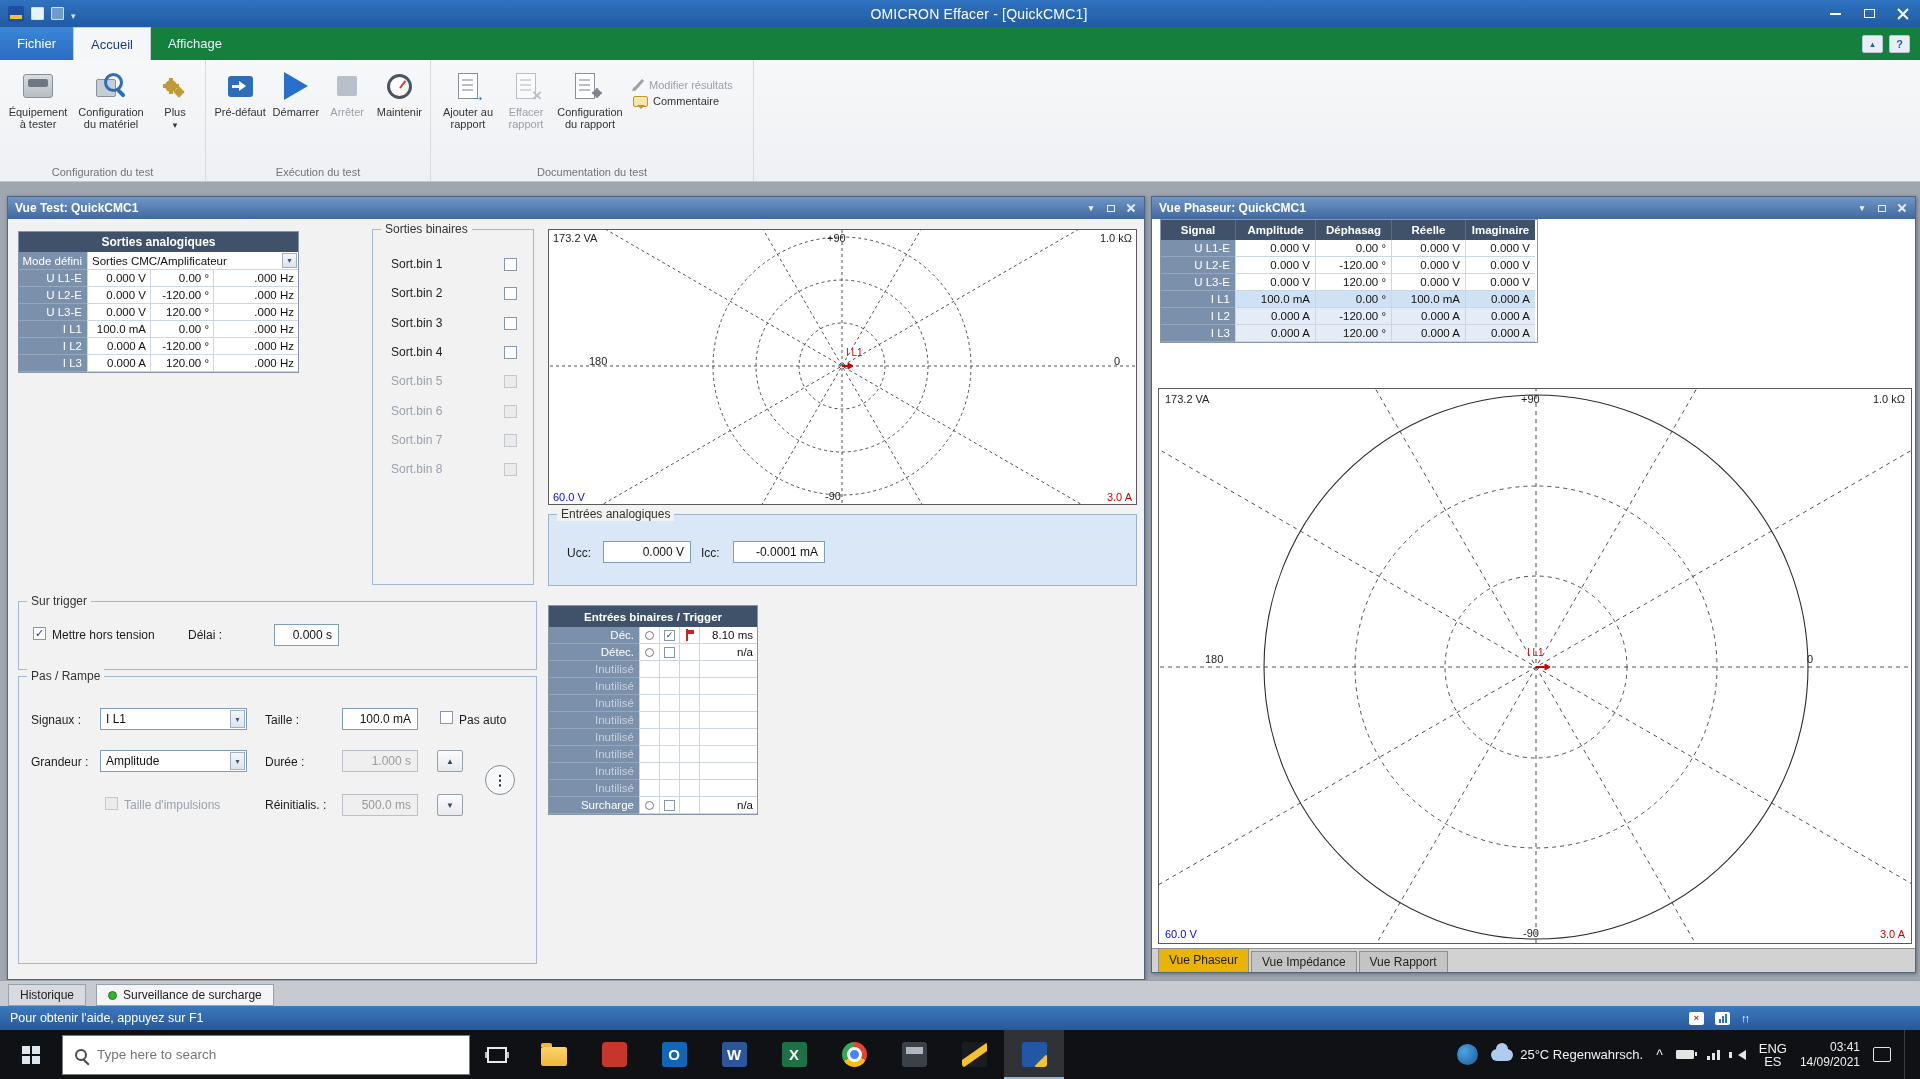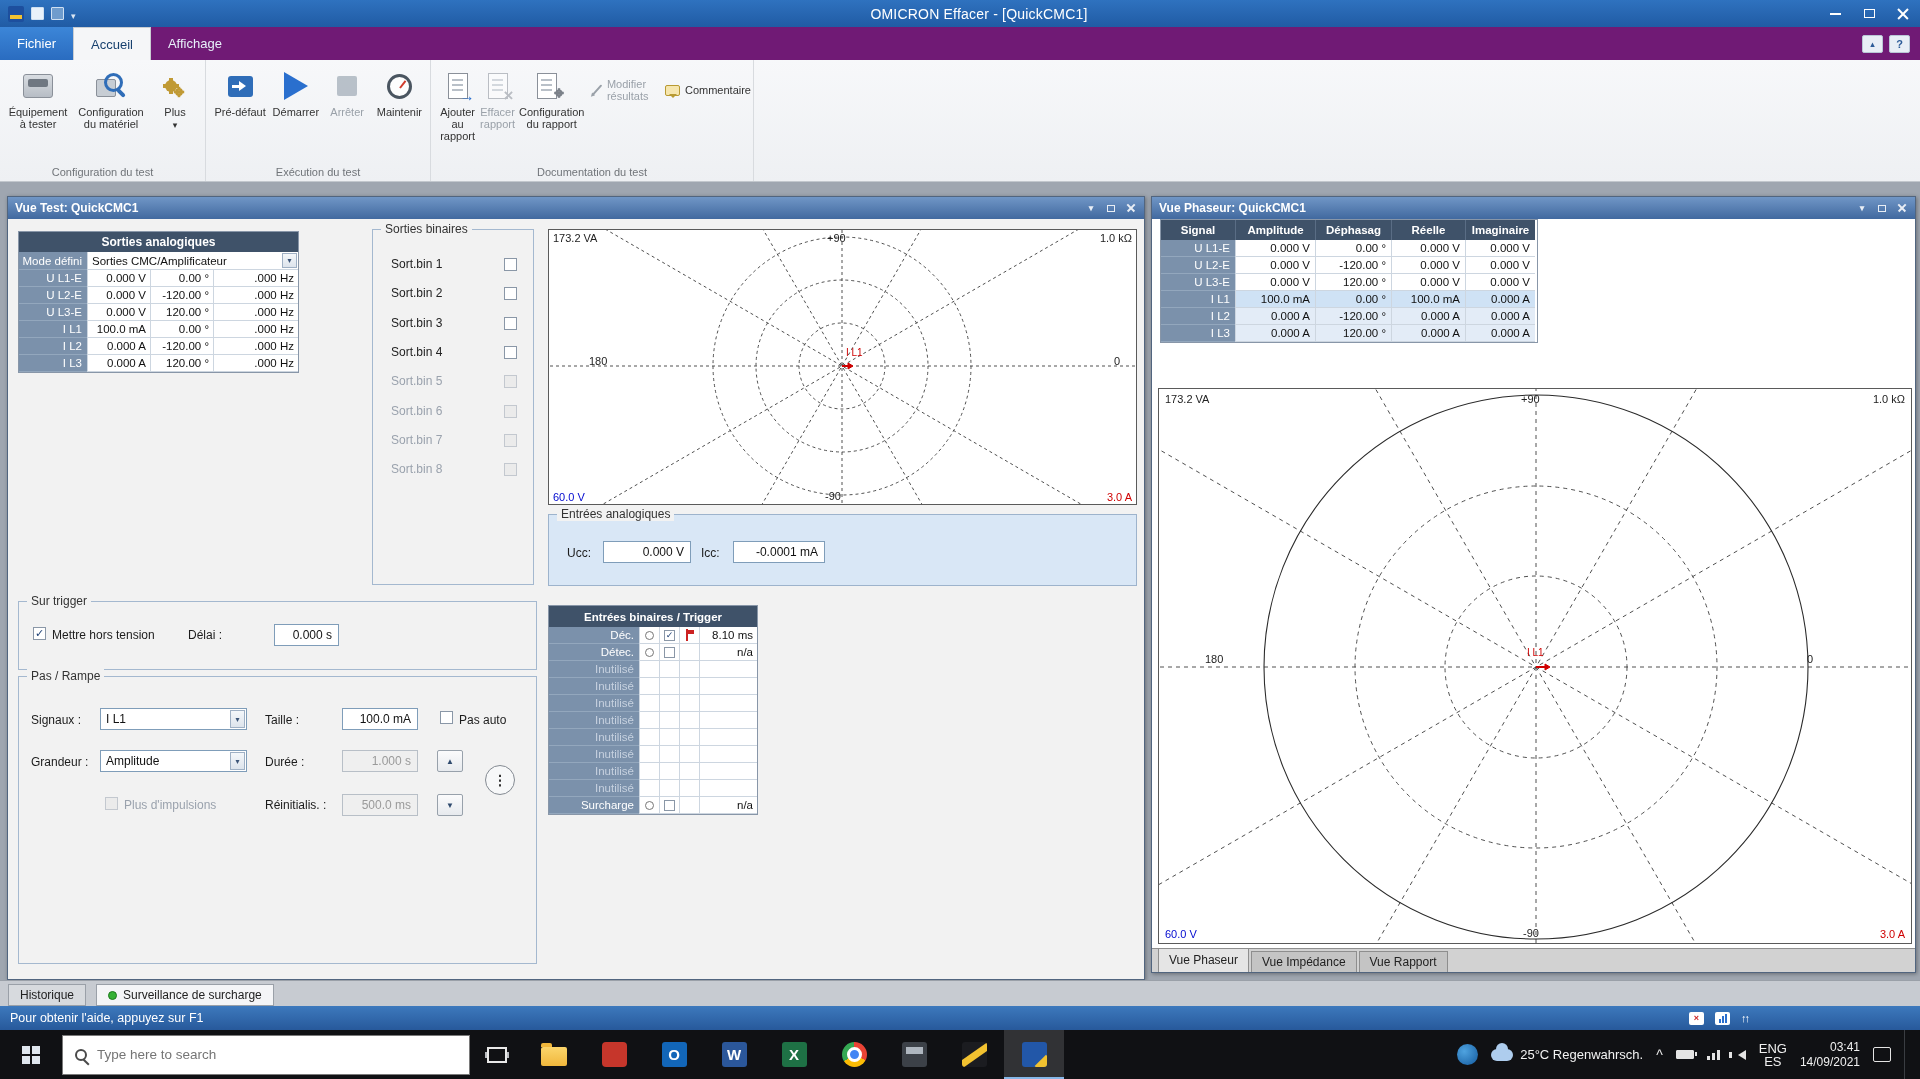--- a/index.html
+++ b/index.html
@@ -17,39 +17,39 @@
 .tb-title{flex:1;text-align:center;font-size:14px;letter-spacing:.2px}
 .wc{display:flex;height:100%}
 .wc-btn{width:34px;height:100%;display:flex;align-items:center;justify-content:center}
 .g-min{width:11px;height:2px;background:#fff}
 .g-max{width:11px;height:9px;border:1.5px solid #fff}
 .g-close{position:relative;width:12px;height:12px}
 .g-close::before,.g-close::after{content:"";position:absolute;left:-1px;top:5px;width:14px;height:1.8px;background:#fff}
 .g-close::before{transform:rotate(45deg)}.g-close::after{transform:rotate(-45deg)}
 
 
-.rtabs{position:absolute;top:27px;left:0;width:100%;height:33px;background:#701a75;display:flex;align-items:stretch}
+.rtabs{position:absolute;top:27px;left:0;width:100%;height:33px;background:#15803d;display:flex;align-items:stretch}
 .rtab{padding:0 17px;font-size:13px;color:#e8f0fa;display:flex;align-items:center}
 .rtab.file{background:linear-gradient(#3c86d8,#2a6cc0);color:#fff}
 .rtab.active{background:#f5f6f8;color:#17406e;border:1px solid #c9cdd2;border-bottom:none}
 .rtabs-right{margin-left:auto;display:flex;align-items:center;gap:6px;padding-right:10px}
 .rtab-btn{width:21px;height:18px;background:#e8eef6;border:1px solid #b9c6d6;border-radius:2px;color:#2c5b98;font-size:11px;display:flex;align-items:center;justify-content:center}
 .rtab-btn.pin::after{content:"▴";font-size:9px}
 .rtab-btn.help::after{content:"?";font-weight:bold}
 
 
 .ribbon{position:absolute;top:60px;left:0;width:100%;height:122px;background:linear-gradient(#f7f8fa,#eef0f3);border-bottom:1px solid #c2c7cd}
 .rgroup{position:absolute;top:0;height:100%;border-right:1px solid #d8dbdf}
 .glabel{position:absolute;bottom:3px;left:0;right:0;text-align:center;font-size:11px;color:#707479}
 .gbody{display:flex;align-items:flex-start;padding:6px 2px 0 6px}
 .rbtn{display:flex;flex-direction:column;align-items:center;text-align:center;font-size:11px;color:#333;padding:3px 2px;border-radius:3px}
 .rbtn .ric{height:34px;display:flex;align-items:center;justify-content:center;margin-bottom:3px}
 .rlbl{line-height:12px}
 .rbtn.disabled,.rsmall.disabled{color:#9aa1a9}
-.rcol{display:flex;flex-direction:row;gap:15px;margin-top:12px;margin-left:6px}
+.rcol{display:flex;flex-direction:column;gap:3px;margin-top:12px;margin-left:6px}
 .rsmall{display:flex;align-items:center;gap:5px;font-size:11px;color:#333}
 
 .ic-equipment{width:30px;height:24px;background:linear-gradient(#d9dde2,#b7bdc5);border:1px solid #8a9099;border-radius:3px;position:relative}
 .ic-equipment::after{content:"";position:absolute;left:4px;top:4px;right:4px;height:8px;background:#6f7781;border-radius:2px}
 .mag2{position:relative;width:32px;height:30px}
 .mag2::before{content:"";position:absolute;left:1px;top:8px;width:18px;height:16px;background:#c7cdd4;border:1px solid #8a9099;border-radius:2px}
 .mag2::after{content:"";position:absolute;right:4px;top:2px;width:13px;height:13px;border:3.5px solid #2f6db8;border-radius:50%}
 .mag2 i{position:absolute;right:1px;top:20px;width:10px;height:4px;background:#2f6db8;transform:rotate(45deg);border-radius:2px}
 .gear{position:relative;width:16px;height:16px;display:inline-block}
 .gear::before{content:"";position:absolute;left:6px;top:0;width:4px;height:16px;background:#c09a35}
@@ -163,21 +163,21 @@
 .w0{width:74px}.w1{width:80px}.w2{width:76px}.w3{width:74px}.w4{width:70px}
 .vpr{display:flex;height:17px;font-size:11.5px}
 .vp-sig{width:74px;background:#7b91ab;color:#fff;text-align:right;padding-right:5px;line-height:17px;border-bottom:1px solid #93a7bd}
 .vp-cell{text-align:right;padding-right:5px;line-height:16px;border-left:1px solid #cdd6e0;border-bottom:1px solid #cdd6e0;background:#fff;color:#111}
 .vpr.sel .vp-cell{background:#cfe2f5}
 .vpr.ilite .vp-cell{background:#e3ecf7}
 
 
 .vp-tabs{position:absolute;left:0;right:0;bottom:0;height:24px;background:#d2d2d2;border-top:1px solid #8e8e8e;display:flex;align-items:flex-end;padding-left:6px;gap:2px}
 .vtab{padding:0 10px;height:21px;line-height:20px;font-size:12px;color:#222;border:1px solid #8e8e8e;border-bottom:none;background:#c4c4c4}
-.vtab.active{background:#e5e5e5;height:24px;line-height:22px}
+.vtab.active{background:#eab308;height:24px;line-height:22px}
 .bstrip{position:absolute;left:0;top:980px;width:1920px;height:26px;background:#c7cbd1;border-top:1px solid #9aa0a8}
 .btab{position:absolute;top:3px;height:22px;display:flex;align-items:center;gap:6px;padding:0 11px;font-size:12px;color:#222;background:#d7dade;border:1px solid #9aa0a8}
 .btab.lit{background:#f4f5f7}
 .dot{width:9px;height:9px;border-radius:50%;background:#35b135;border:1px solid #1d7a1d}
 .sbar{position:absolute;left:0;top:1006px;width:1920px;height:24px;background:linear-gradient(#3d79bd,#27599b);display:flex;align-items:center;color:#fff;font-size:12.5px;padding-left:10px}
 .sbar-right{position:absolute;right:172px;top:0;height:24px;display:flex;align-items:center;gap:11px}
 .si-box{width:15px;height:13px;background:#fff;border-radius:2px;display:flex;align-items:center;justify-content:center;font-size:9px;color:#c22;font-weight:bold}
 .si-chart{width:15px;height:13px;background:#fff;border-radius:2px;display:flex;align-items:flex-end;justify-content:center;gap:1px;padding:2px}
 .si-chart i{width:2px;background:#2a6fce}
 .si-arrows{color:#fff;font-size:11px;letter-spacing:-2px}
@@ -518,21 +518,21 @@
         <span class="lbl" style="left:12px;top:78px">Grandeur :</span>
         <div class="combo" style="left:81px;top:73px;width:147px">
           <span>Amplitude</span>
           <span class="carr" style="right:1px;top:1px;bottom:1px"></span>
         </div>
         <span class="lbl" style="left:246px;top:78px">Durée :</span>
         <div class="fld dis" style="left:323px;top:73px;width:76px">1.000 s</div>
         <span class="spin up" style="left:418px;top:73px"></span>
 
         <span class="cb dis" style="position:absolute;left:86px;top:120px"></span>
-        <span class="lbl dis" style="left:105px;top:121px">Plus d'impulsions</span>
+        <span class="lbl dis" style="left:105px;top:121px">Taille d'impulsions</span>
         <span class="lbl" style="left:246px;top:121px">Réinitialis. :</span>
         <div class="fld dis" style="left:323px;top:117px;width:76px">500.0 ms</div>
         <span class="spin down" style="left:418px;top:117px"></span>
         <span class="dots" style="left:466px;top:88px"></span>
       </div>
 
       <div class="bi-table">
         <div class="bi-header">Entrées binaires / Trigger</div>
         <div class="bi-row">
           <div class="bi-label">Déc.</div>

